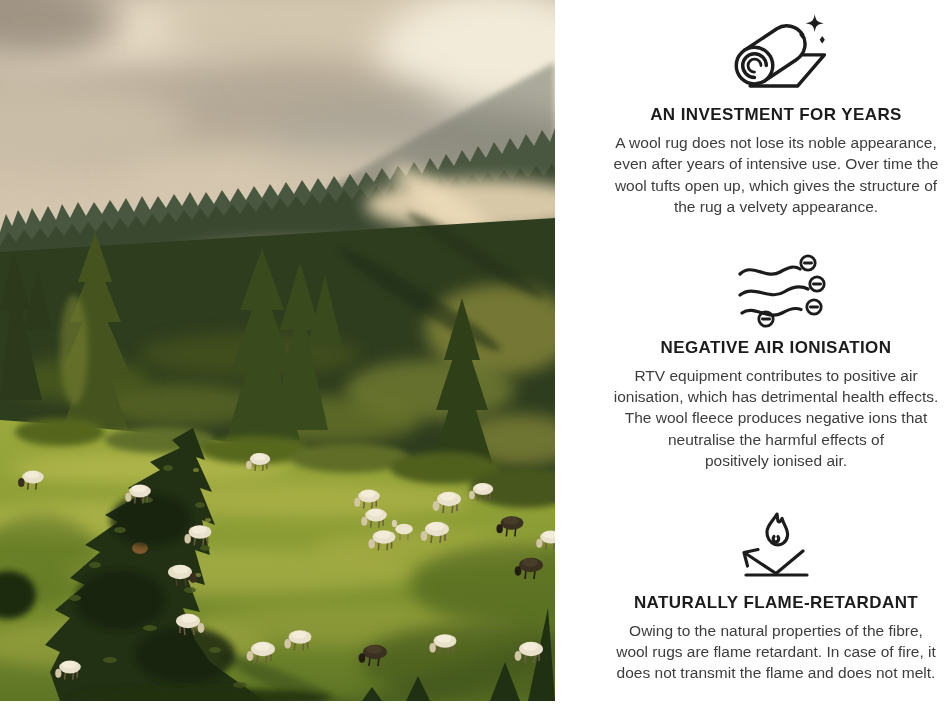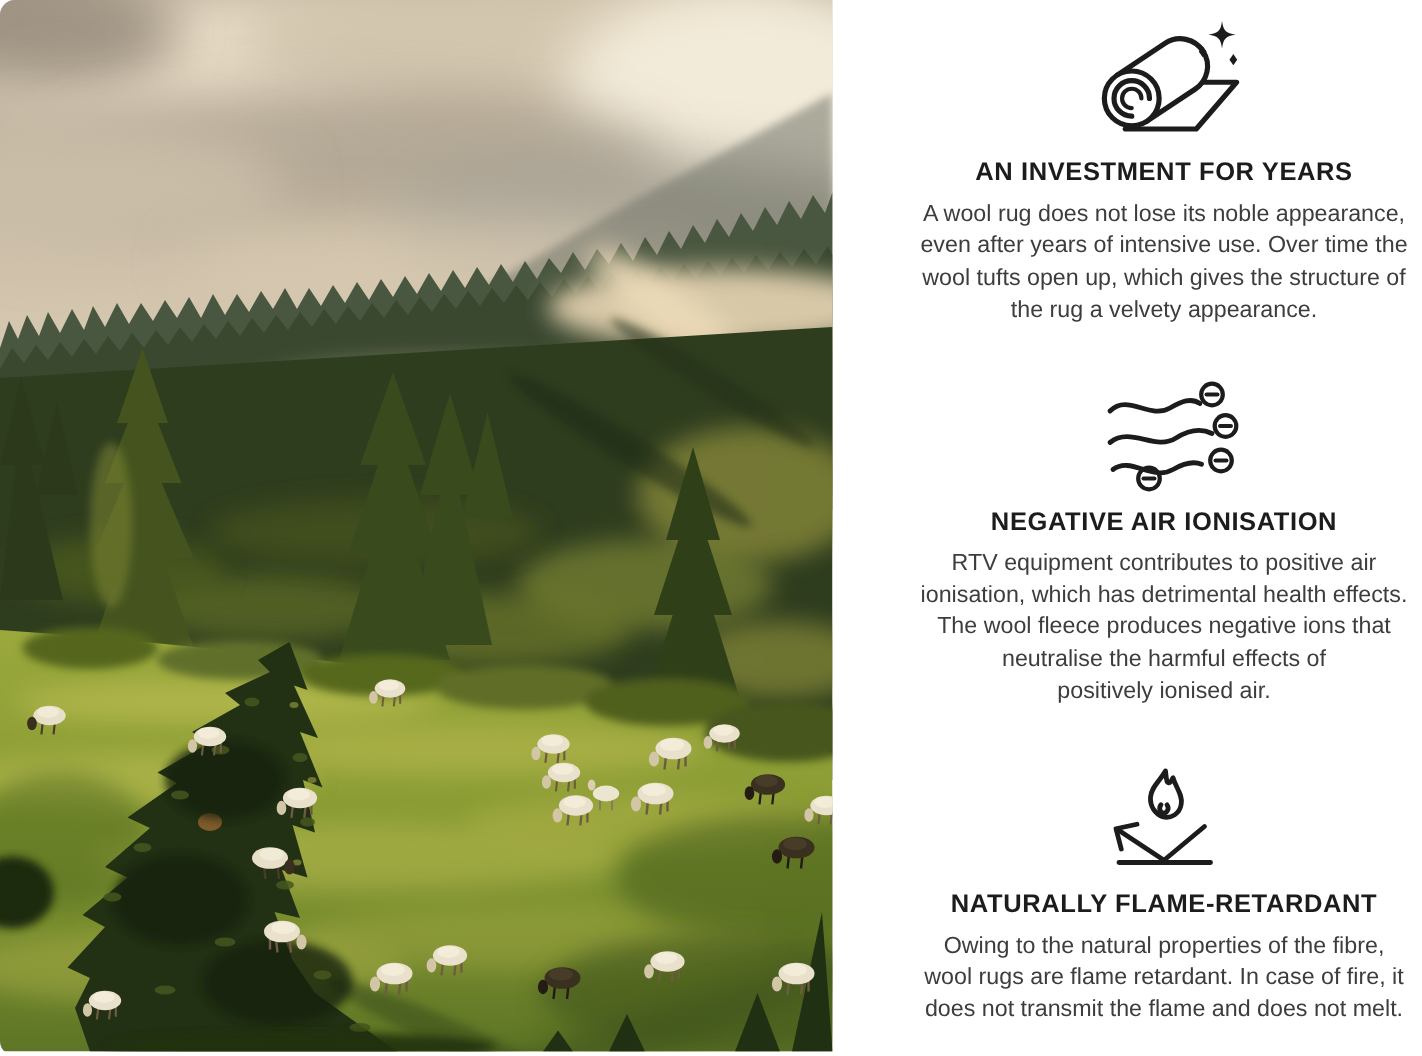--- a/index.html
+++ b/index.html
@@ -1,19 +1,19 @@
 <!DOCTYPE html>
 <html><head>
 <meta charset="utf-8">
 <style>
   * { margin:0; padding:0; box-sizing:border-box; }
   html,body { background:#ffffff; }
   .page {
     position:relative; width:948px; height:704px; background:#ffffff;
-    font-family:"Liberation Sans", sans-serif; overflow:hidden;border-radius:10px;
+    font-family:"Liberation Sans", sans-serif; overflow:hidden;
   }
   .hero { position:absolute; left:0; top:0; width:555px; height:701px; }
   .hero svg { display:block; width:555px; height:701px; }
 
   .panel {
     position:absolute; left:555px; top:0; width:393px; height:704px;
     display:flex; flex-direction:column; align-items:flex-start;
   }
   .features { width:348px; margin-left:47px; text-align:center; }
   .feature { width:100%; }

